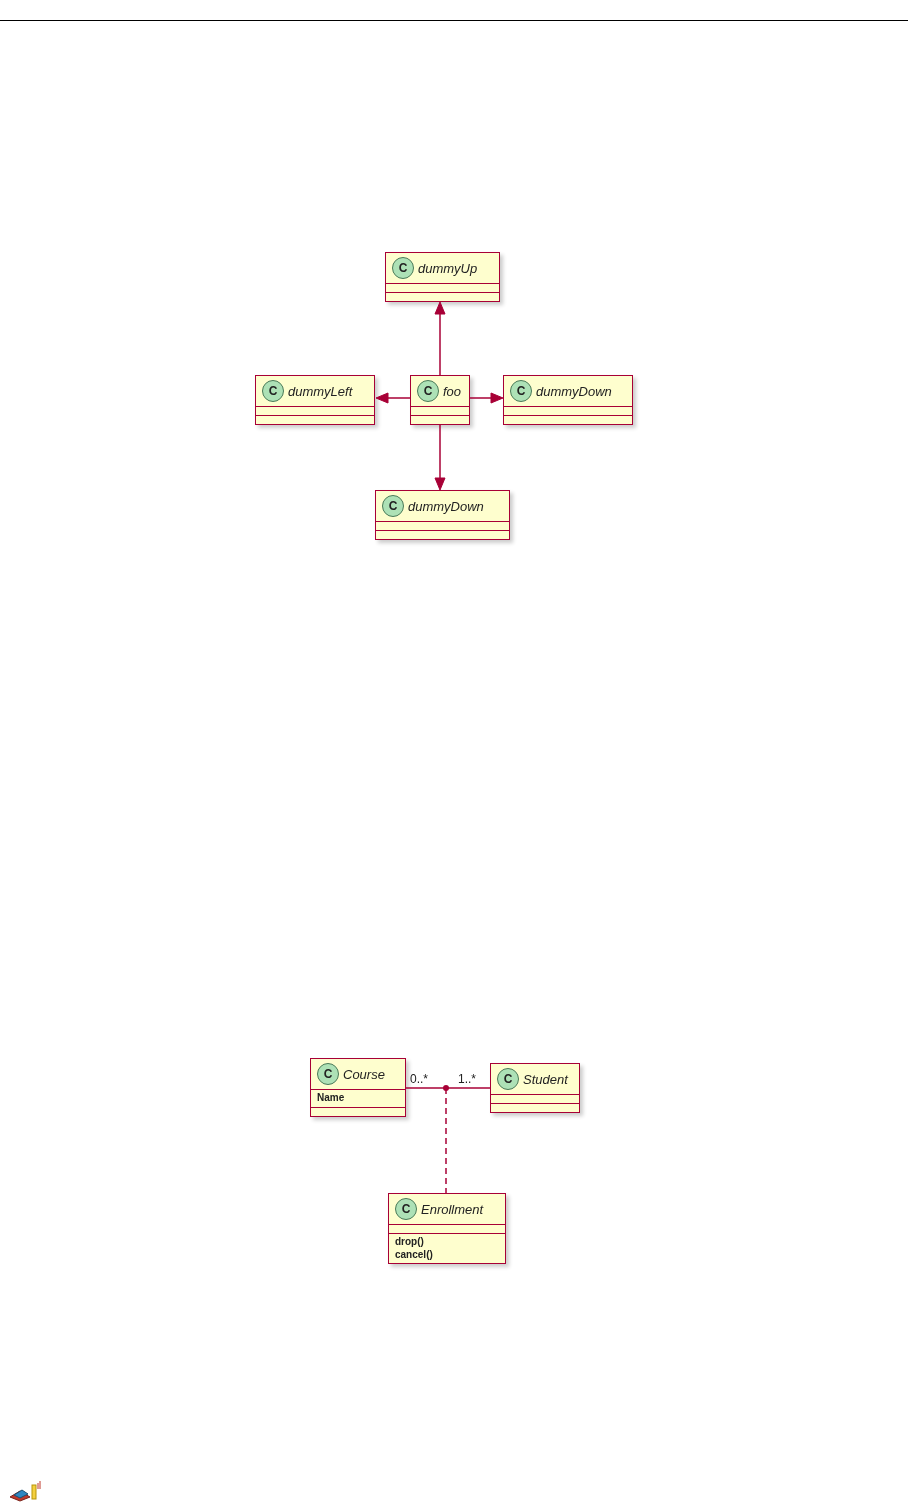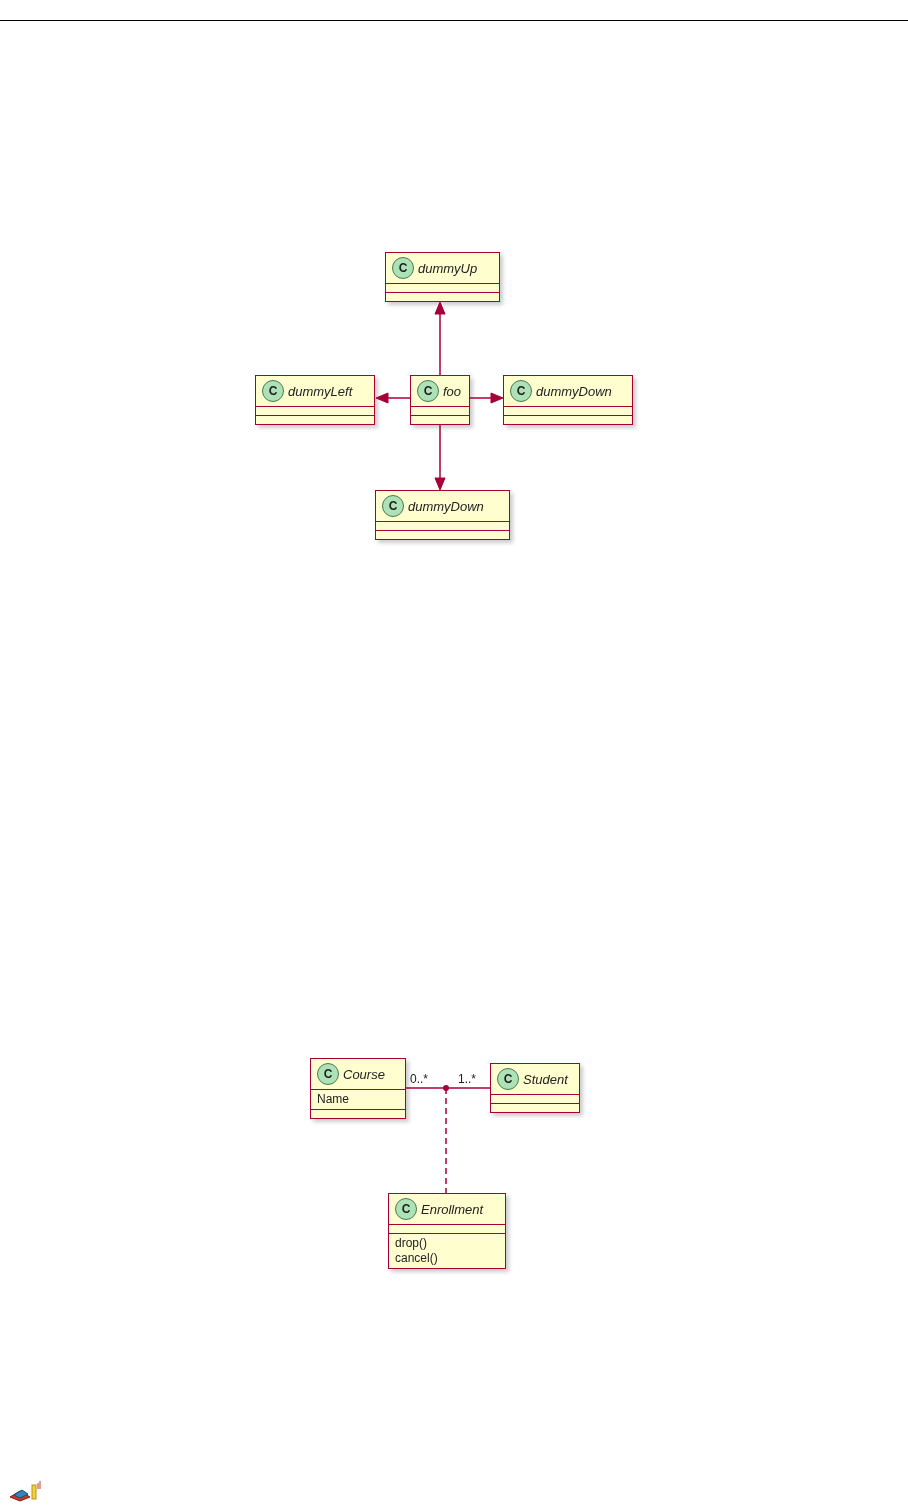--- a/index.html
+++ b/index.html
@@ -54,22 +54,23 @@
   .uml-name {
     font-size: 13px;
     font-style: italic;
   }
   .uml-sep {
     border-top: 1px solid #a80036;
   }
   .uml-section {
     min-height: 8px;
     padding: 2px 6px;
-    font-size: 12px;
+    font-size: 10px;
     line-height: 1.25;
+    font-weight: bold;
   }
   .uml-section.tight { padding-top:1px; padding-bottom:1px; min-height:6px;}
   
   
   svg.layer {
     position: absolute;
     overflow: visible;
     pointer-events: none;
   }
   .line { stroke:#a80036; stroke-width:1.5; fill:none; }

